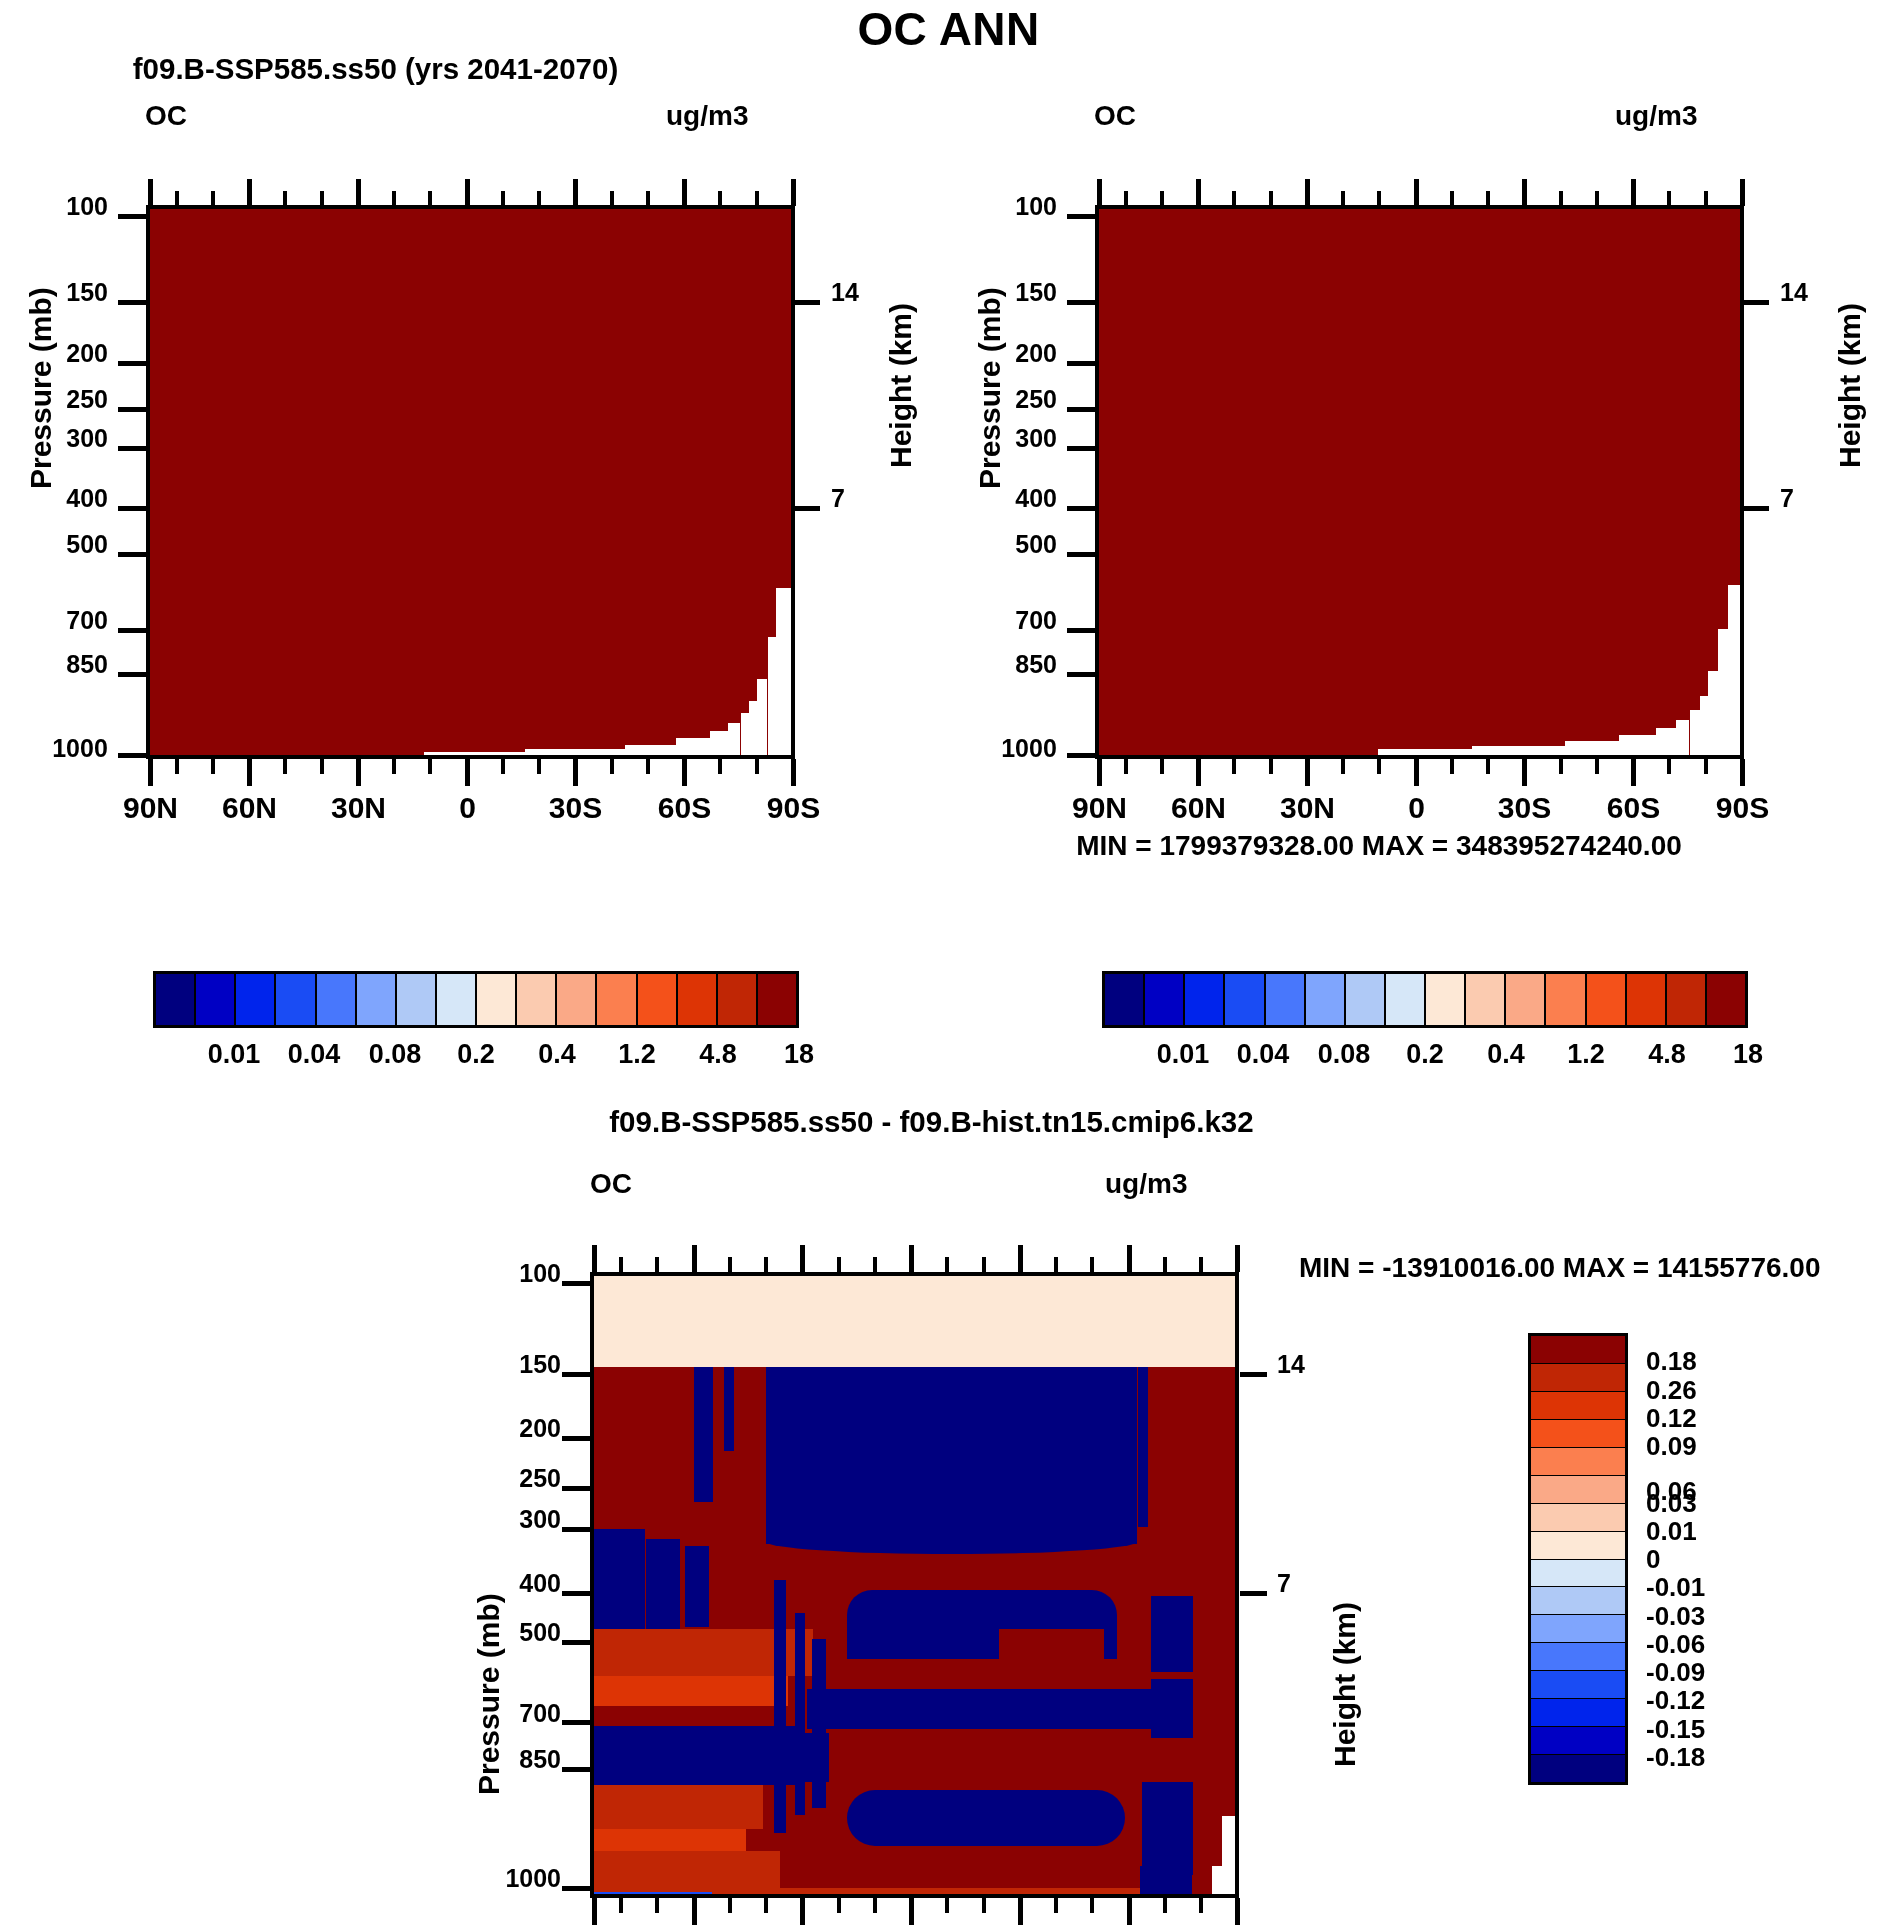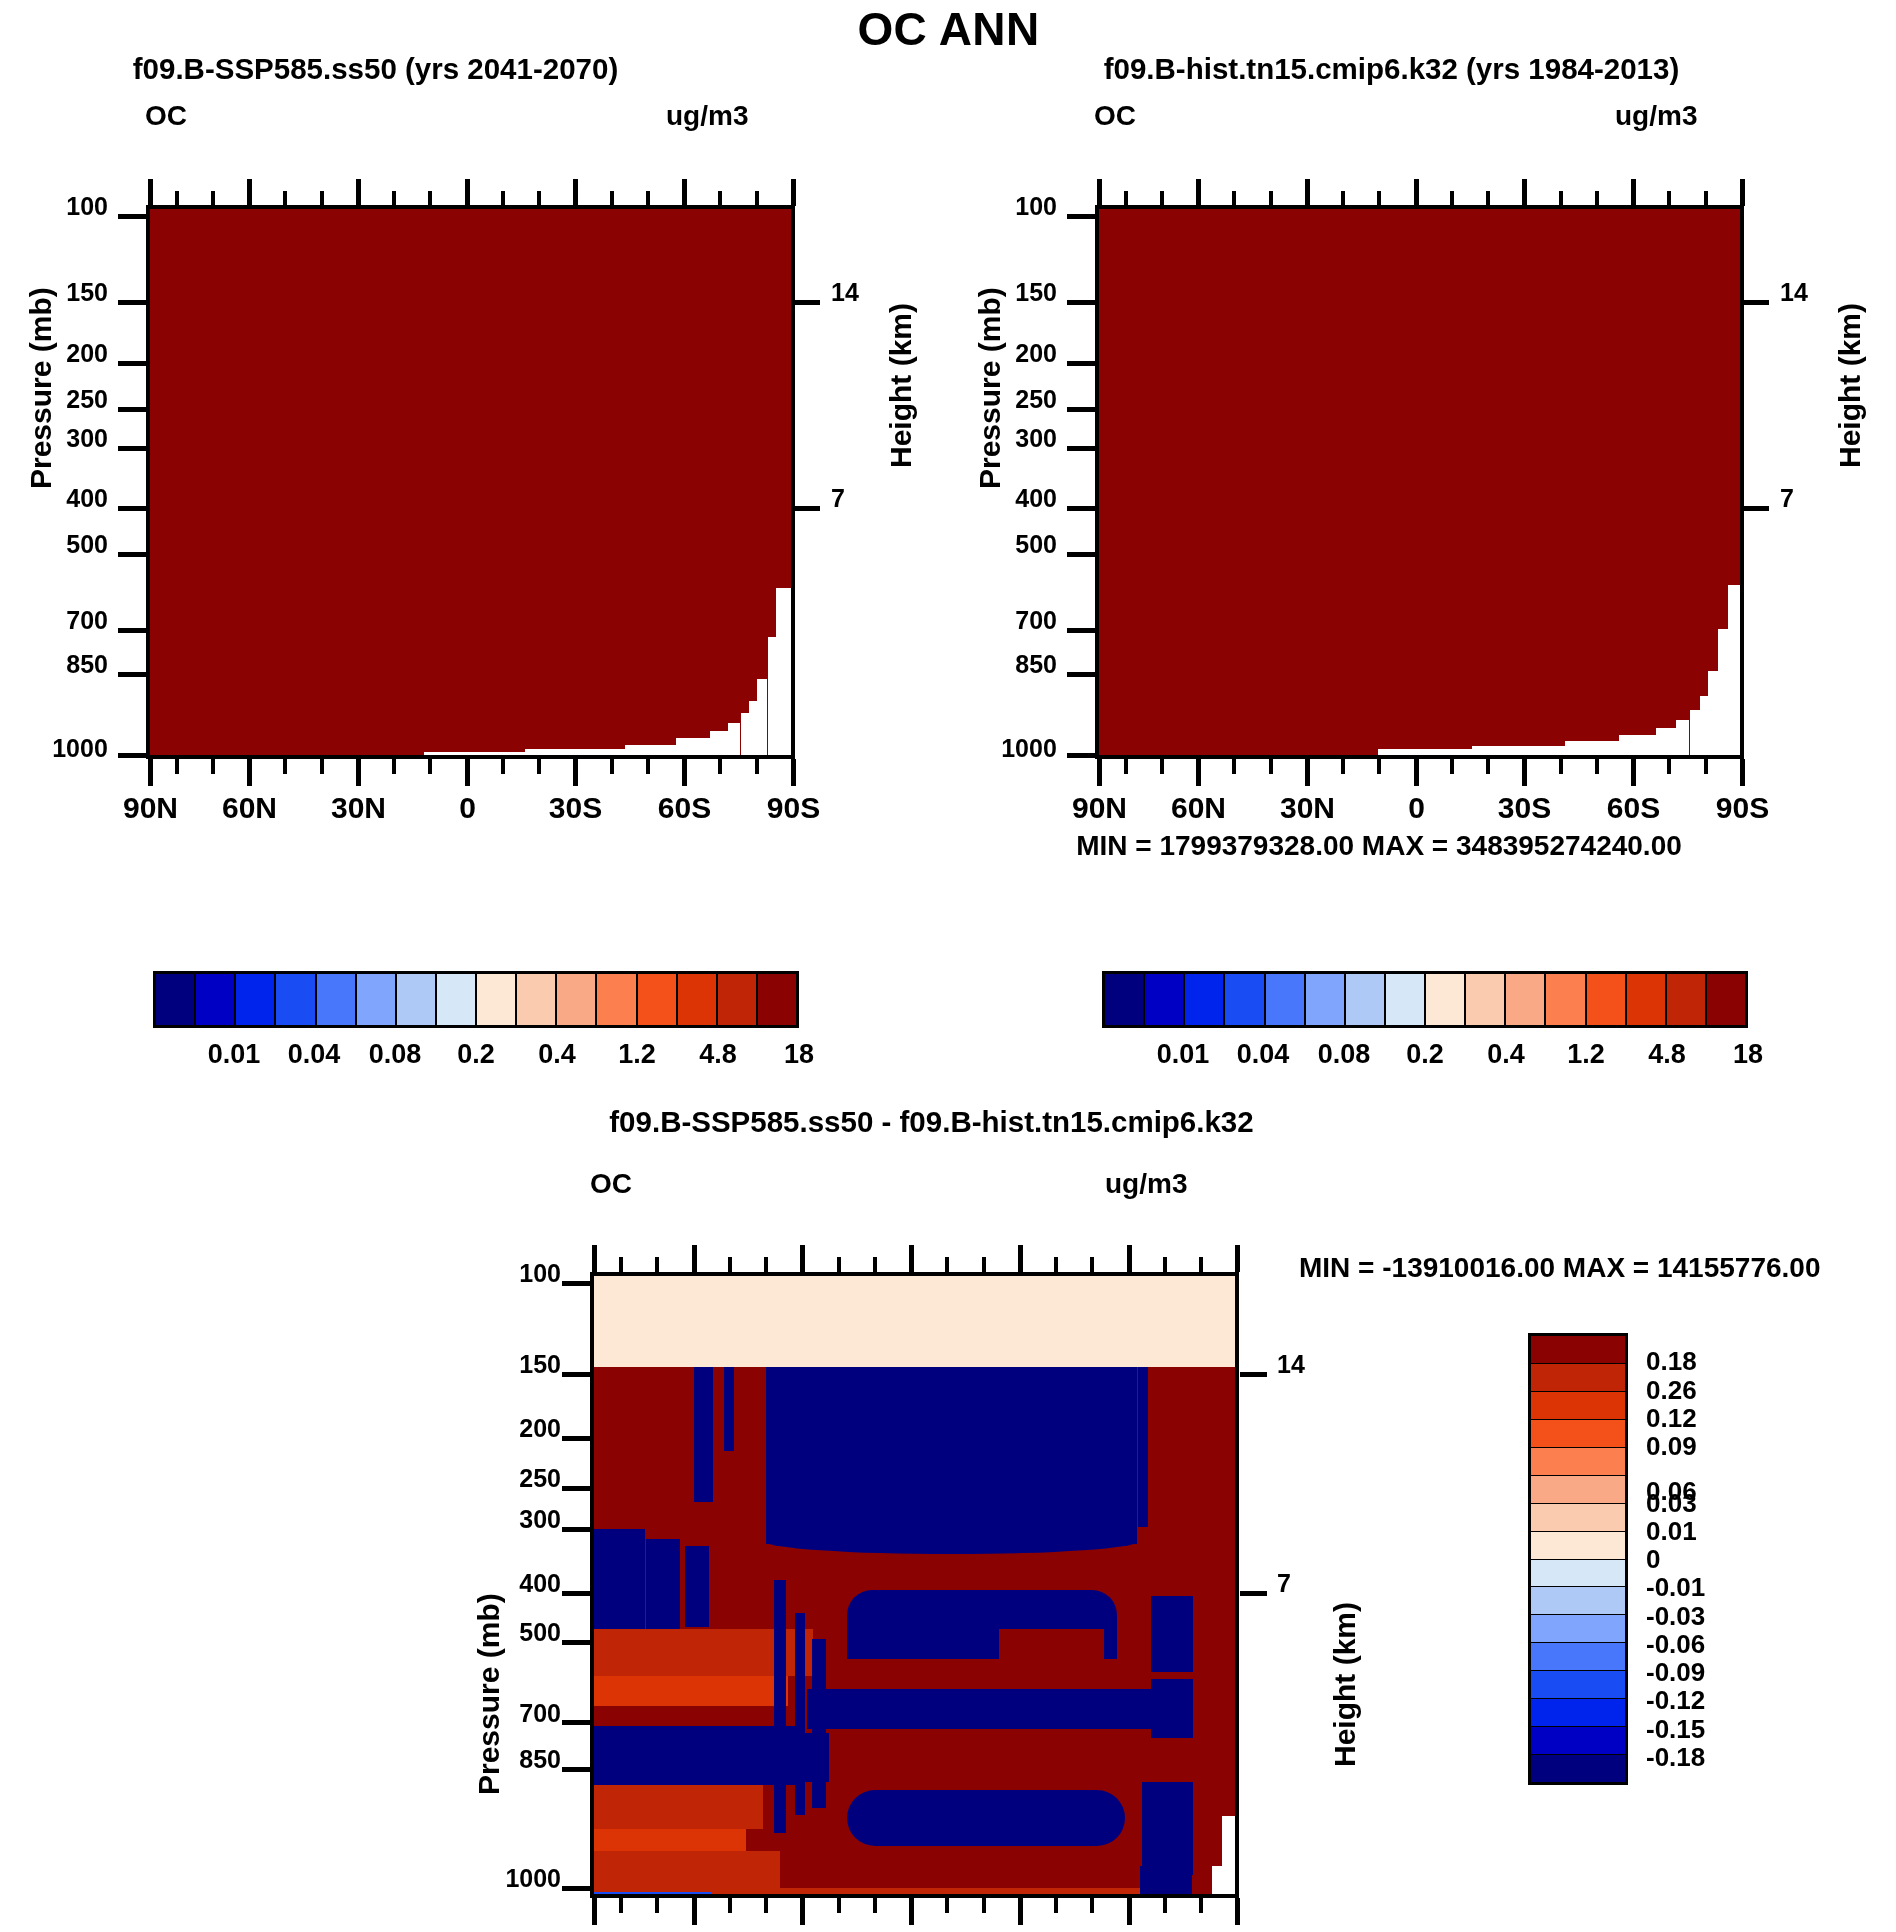--- a/index.html
+++ b/index.html
@@ -201,21 +201,20 @@
     <span class="hbar-lab" style="left:323px;">0.2</span>
     <span class="hbar-lab" style="left:404px;">0.4</span>
     <span class="hbar-lab" style="left:484px;">1.2</span>
     <span class="hbar-lab" style="left:565px;">4.8</span>
     <span class="hbar-lab" style="left:646px;">18</span>
   </div>
 </div>
 
 <div class="abs" style="left:949px;top:0;width:948px;height:1046px;">
 
-  <div class="abs panel-title" style="left:0;top:52px;width:885px;">f09.B-hist.tn15.cmip6.k32 (yrs 1984-2013)</div>
 
   <div class="abs corner-lbl" style="left:145px;top:100px;">OC</div>
   <div class="abs corner-lbl" style="left:666px;top:100px;">ug/m3</div>
 
   <div class="abs vtitle left" style="left:23.6px;top:489px;">Pressure (mb)</div>
   <div class="abs vtitle right" style="left:884px;top:468px;">Height (km)</div>
 
   <div class="abs plot-frame" style="left:146px;top:205px;width:649px;height:377px;">
     <div class="fillwrap">
       <div class="abs" style="left:0;top:0;right:0;bottom:0;background:#8B0202;"></div>

